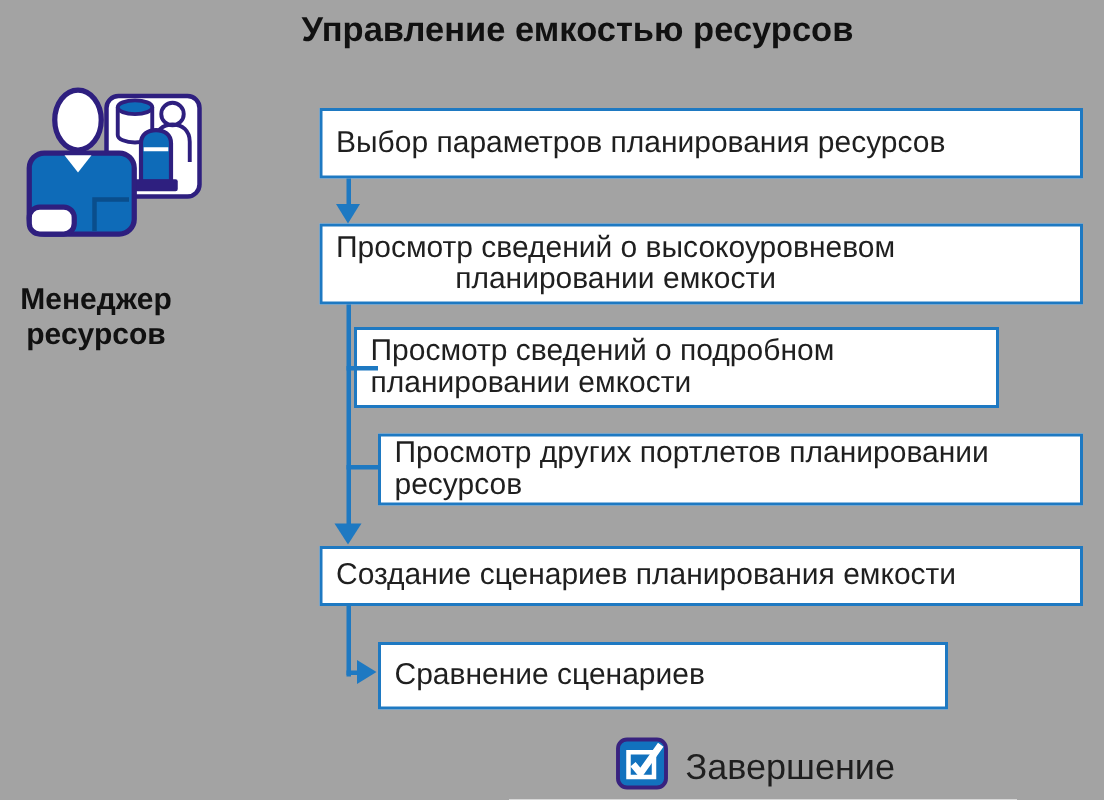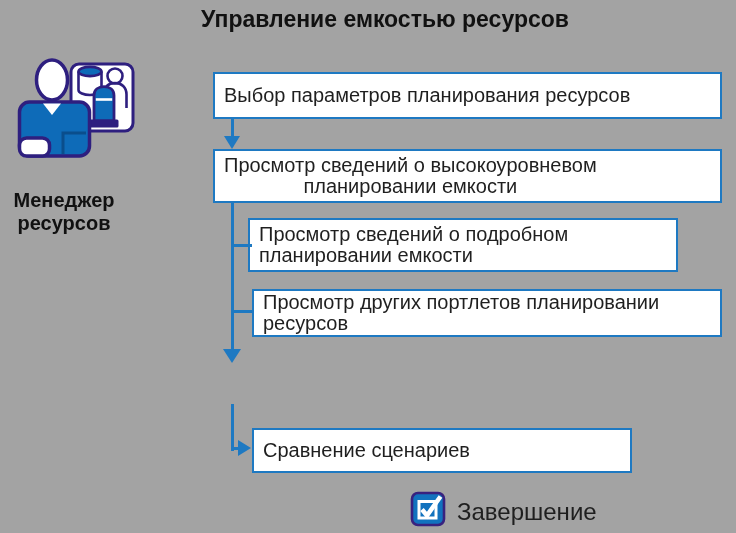--- a/index.html
+++ b/index.html
@@ -40,21 +40,21 @@
     background: #ffffff;
     display: flex;
     align-items: center;
     padding: 0 6px 0 9px;
     font-size: 20px;
     line-height: 21.5px;
   }
   .box-label { white-space: pre-line; }
   .box1 { left: 213px; top: 72px;  width: 509px; height: 47px; }
   .box2 { left: 213px; top: 149px; width: 509px; height: 54px; text-align: center; }
-  .box3 { left: 248px; top: 218px; width: 430px; height: 54px; }
+  .box3 { left: 236px; top: 218px; width: 430px; height: 54px; }
   .box4 { left: 252px; top: 289px; width: 470px; height: 48px; }
   .box5 { left: 213px; top: 364px; width: 509px; height: 40px; }
   .box6 { left: 252px; top: 428px; width: 380px; height: 45px; }
   .cline { position: absolute; background: #1e79c2; }
   .arrow-down {
     position: absolute; width: 0; height: 0;
     border-left: 8px solid transparent;
     border-right: 8px solid transparent;
     border-top: 13px solid #1e79c2;
   }
@@ -122,20 +122,23 @@
 планировании емкости</span>
   </div>
   <div class="flow-box box3">
     <span class="box-label">Просмотр сведений о подробном
 планировании емкости</span>
   </div>
   <div class="flow-box box4">
     <span class="box-label">Просмотр других портлетов планировании
 ресурсов</span>
   </div>
+  <div class="flow-box box5">
+    <span class="box-label">Создание сценариев планирования емкости</span>
+  </div>
   <div class="flow-box box6">
     <span class="box-label">Сравнение сценариев</span>
   </div>
 
   <div class="cline" style="left:231px; top:119px; width:3px; height:18px;"></div>
   <div class="arrow-down" style="left:224px; top:136px;"></div>
 
   <div class="cline" style="left:231px; top:203px; width:3px; height:147px;"></div>
   <div class="cline" style="left:231px; top:244px; width:21px; height:3px;"></div>
   <div class="cline" style="left:231px; top:310px; width:21px; height:3px;"></div>

